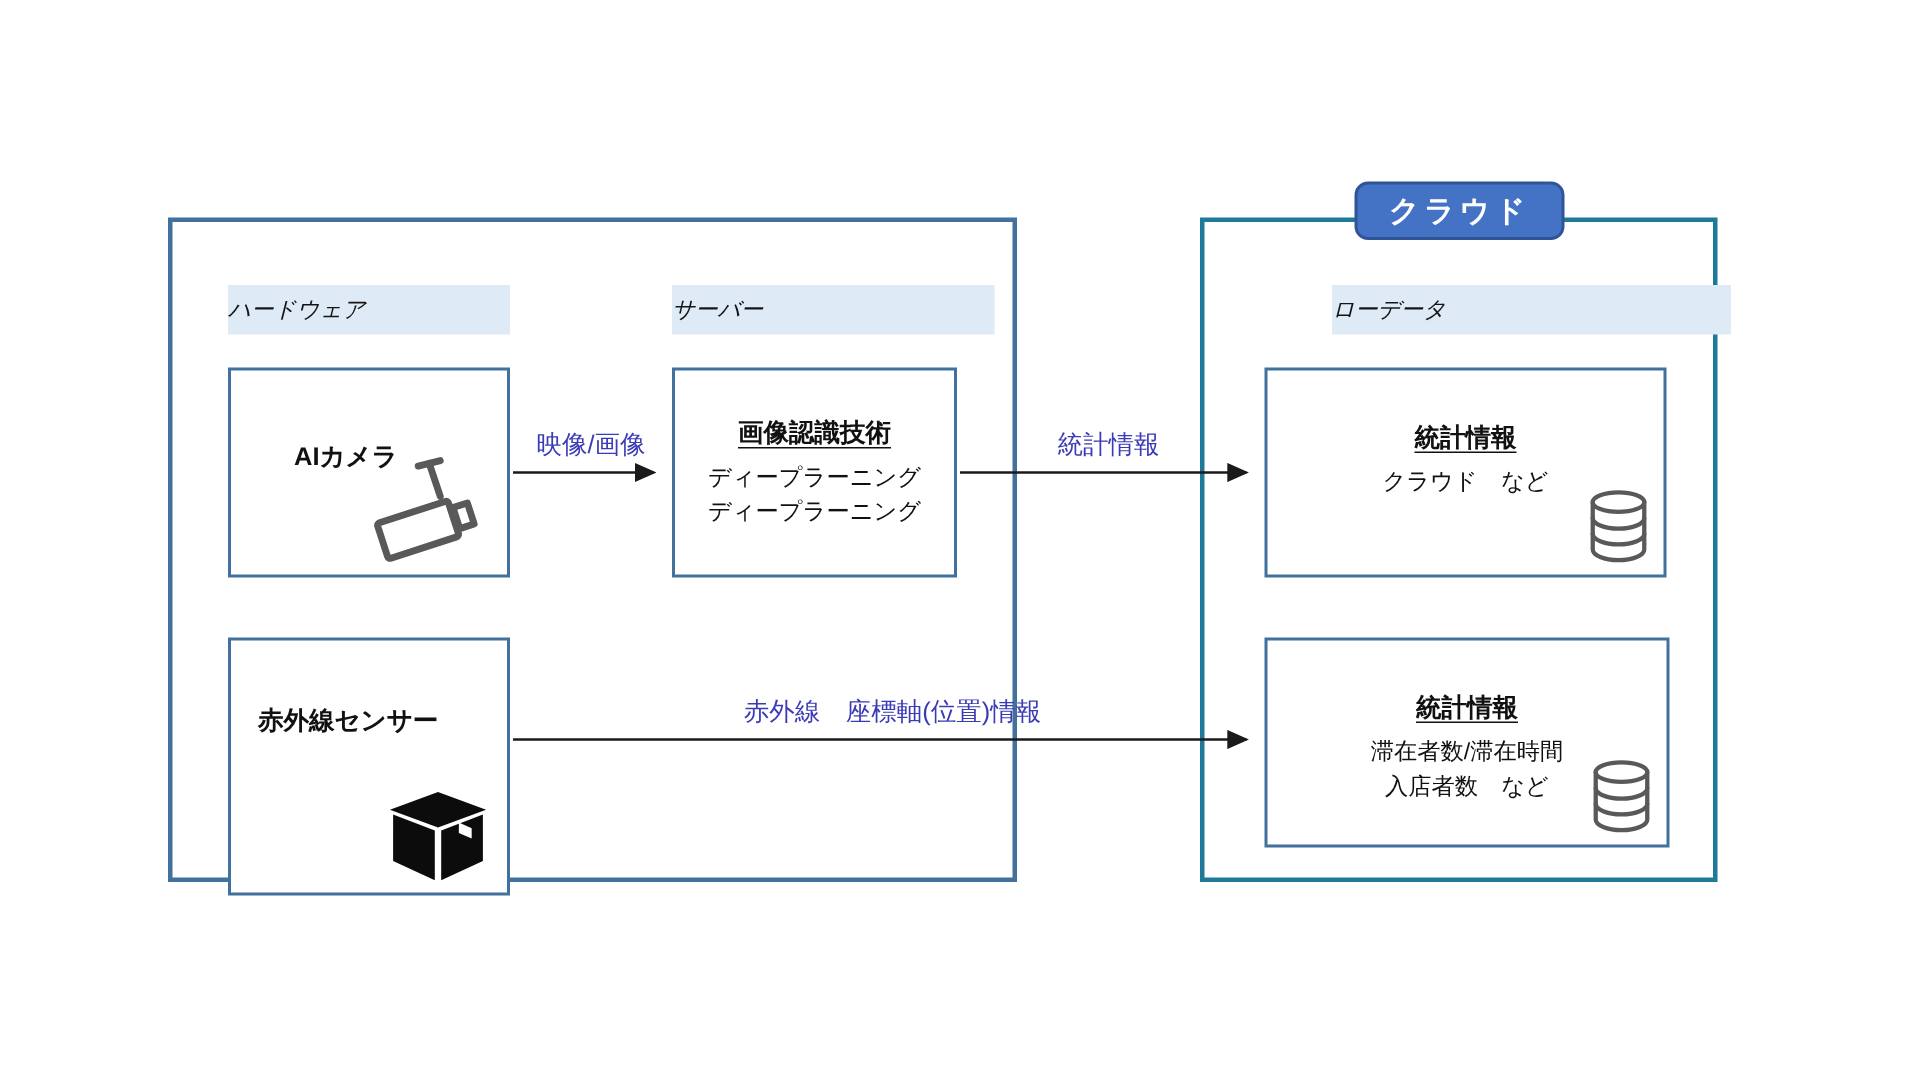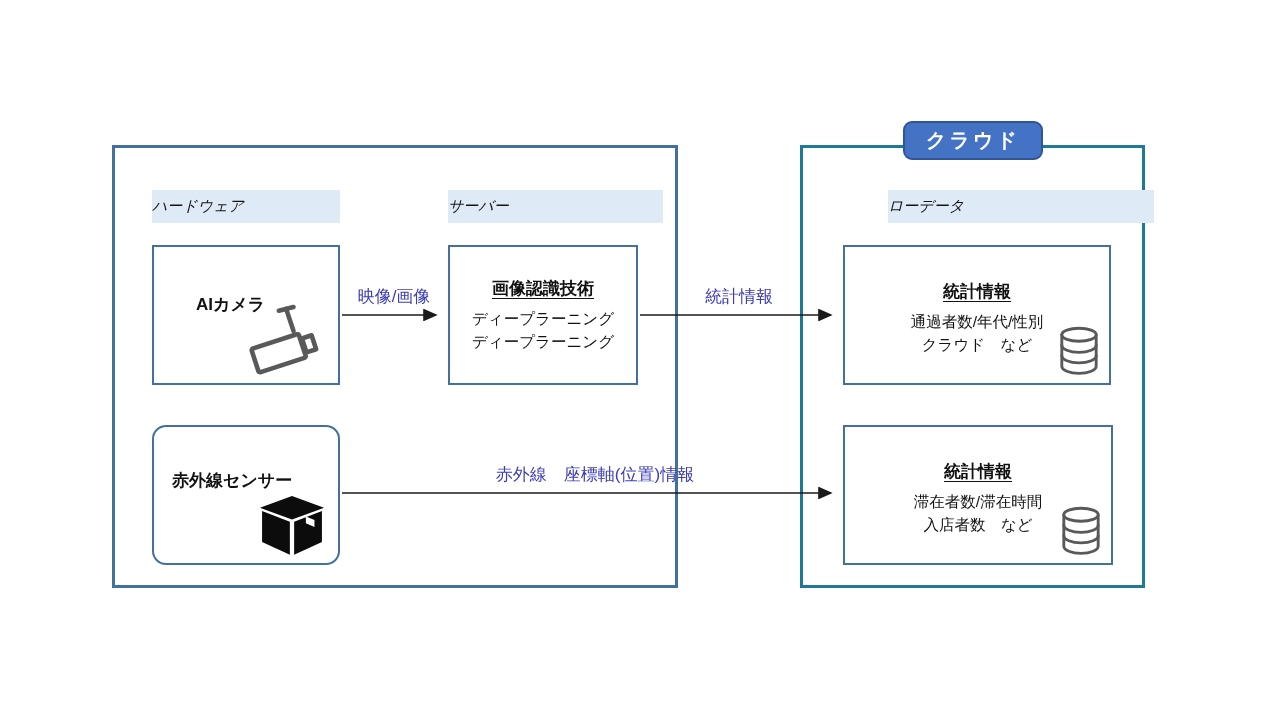--- a/index.html
+++ b/index.html
@@ -35,21 +35,21 @@
   .lane-header{position:absolute;height:33px;background:var(--header-fill);
     display:flex;align-items:center;justify-content:flex-start;font-size:15px;color:#141414;z-index:2;font-style:italic;}
   .lane-header.hardware{left:152px;top:190px;width:188px;}
   .lane-header.server{left:448px;top:190px;width:215px;}
   .lane-header.rawdata{left:888px;top:190px;width:266px;}
 
   
   .node{position:absolute;background:#ffffff;border:2px solid var(--node-border);z-index:2;}
   .node.ai-camera{left:152px;top:245px;width:188px;height:140px;}
   .node.recognition{left:448px;top:245px;width:190px;height:140px;}
-  .node.sensor{left:152px;top:425px;width:188px;height:140px;border-radius:14px;}
+  .node.sensor{left:152px;top:425px;width:188px;height:172px;}
   .node.stats-top{left:843px;top:245px;width:268px;height:140px;}
   .node.stats-bottom{left:843px;top:425px;width:270px;height:140px;}
 
   .node-label{position:absolute;font-size:17px;font-weight:bold;white-space:nowrap;}
   .node.ai-camera .node-label{left:42px;top:46px;}
   .node.sensor .node-label{left:18px;top:42px;}
 
   .node-title{display:block;text-align:center;margin-top:30px;font-size:17px;font-weight:bold;
     text-decoration:underline;text-underline-offset:4px;}
   .node-lines{margin-top:7px;text-align:center;font-size:15.5px;line-height:23px;}
@@ -137,21 +137,20 @@
           <polygon points="34,25 60,15 60,44 34,56"></polygon>
         </g>
         <polygon points="45,20 53,23.5 53,30 45,26.5" fill="#ffffff"></polygon>
       </svg>
     </span>
   </div>
 
   <div class="node stats-top">
     <span class="node-title">統計情報</span>
     <div class="node-lines">
-      <div>通過者数/年代/性別</div>
       <div>クラウド　など</div>
     </div>
     <span class="corner-icon db-pos">
       <svg viewBox="0 0 44 52">
         <g stroke="#595959" stroke-width="3" fill="#ffffff" stroke-linecap="round">
           <path d="M4 9 V42 C4 46 12 49.5 22 49.5 C32 49.5 40 46 40 42 V9"></path>
           <path d="M4 20 C4 24 12 27.5 22 27.5 C32 27.5 40 24 40 20" fill="none"></path>
           <path d="M4 31 C4 35 12 38.5 22 38.5 C32 38.5 40 35 40 31" fill="none"></path>
           <ellipse cx="22" cy="9" rx="18" ry="6.8"></ellipse>
         </g>

